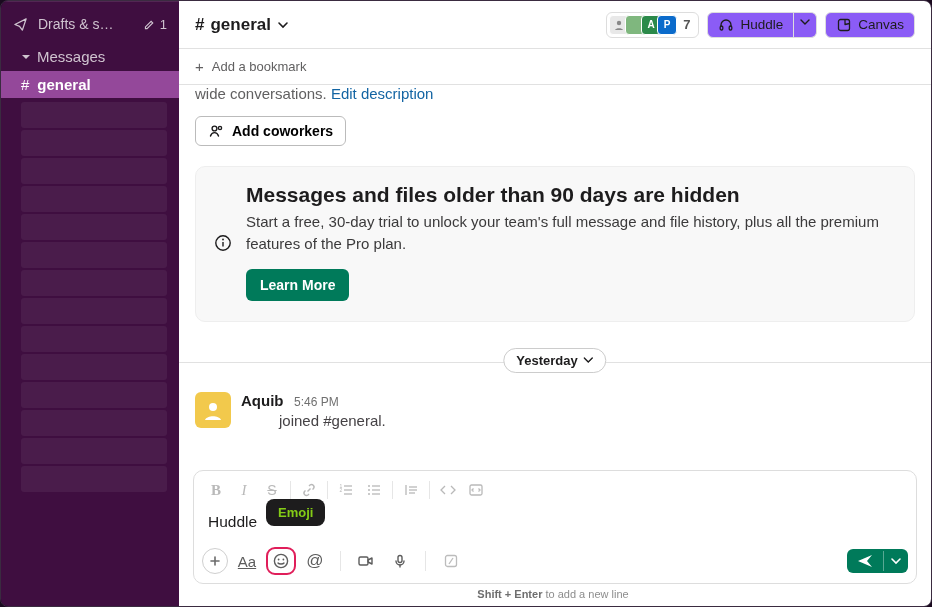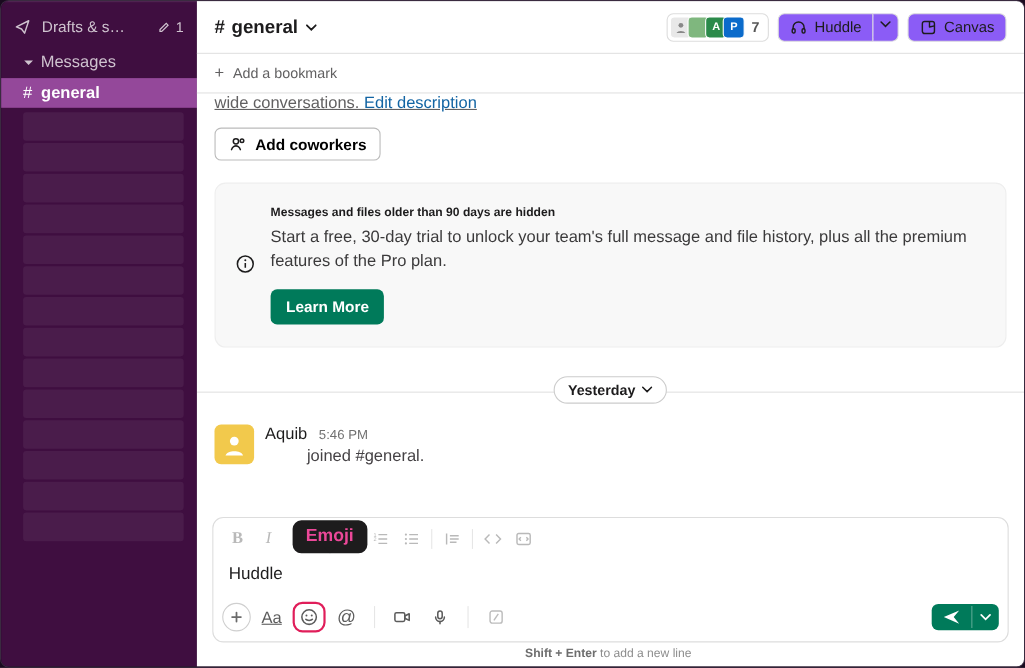--- a/index.html
+++ b/index.html
@@ -33,26 +33,26 @@
   .av-count{ margin-left:6px; color:#555; font-size:13px; font-weight:600;}
   .pill-btn { display:flex; gap:6px; border:1px solid #ddd; border-radius:6px; padding:4px 10px; font-size:13.5px; color:#1d1c1d; cursor:pointer; background:#8b5cf6;}
   .pill-btn.caret { padding:4px 6px; border-left:none; border-top-left-radius:0; border-bottom-left-radius:0;}
   .huddle-wrap{display:flex;}
   .huddle-wrap .pill-btn:first-child{border-top-right-radius:0;border-bottom-right-radius:0;}
 
   .bookmarks { height:36px; border-bottom:1px solid #e1e1e1; display:flex; align-items:center; padding:0 16px; color:#616061; font-size:13px; gap:8px; cursor:pointer;}
   .plus-thin{font-size:15px; line-height:1;}
 
   .scroll-area { flex:1; overflow:hidden; position:relative; padding:0 16px 0 16px;}
-  .desc-line { color:#616061; font-size:15px; padding-top:0;text-decoration:underline;}
+  .desc-line { color:#616061; font-size:15px; padding-top:0;}
   .desc-line a{ color:#1264A3; text-decoration:none; cursor:pointer;}
   .add-cow { margin-top:14px; border:1px solid #bbb; background:#fff; border-radius:6px; padding:6px 12px; font-weight:700; font-size:14px; display:inline-flex; align-items:center; gap:8px; cursor:pointer;}
 
   .notice { margin-top:20px; background:#f8f8f8; border:1px solid #eee; border-radius:10px; padding:16px 18px 20px 18px; display:flex; gap:14px;}
-  .notice .ntext strong{ font-weight:800; font-size:11px; color:#1d1c1d;}
+  .notice .ntext strong{ font-weight:800; font-size:21px; color:#1d1c1d;}
   .notice .ntext p{ color:#3b3a3b; font-size:15px; margin-top:4px; line-height:1.45;}
   .learn-btn{ margin-top:14px; background:#00754A; color:#fff; border:none; border-radius:6px; padding:8px 14px; font-weight:800; font-size:14px; cursor:pointer;}
   .learn-btn{ background:#007a5a;}
   .learn-btn{ background:#00754a;}
   .learn-btn{ background:#00704a;}
   .learn-btn{ background:#007a52;}
   .learn-btn{ background:#00734b;text-align:right;}
   .learn-btn{ background:#007a5a;}
   .learn-btn{ background:#007a5a;}
   .learn-btn{ background:#007a5a;}
@@ -60,21 +60,21 @@
   .learn-btn{ background:#00754a;}
   .learn-btn{ background:#007a5a;}
 
   .divider-row{ position:relative; margin-top:30px; height:20px;}
   .divider-line{ position:absolute; top:50%; left:-16px; right:-16px; height:1px; background:#e1e1e1;}
   .divider-pill{ position:absolute; left:50%; transform:translateX(-50%); top:-4px; background:#fff; border:1px solid #ccc; border-radius:24px; padding:4px 12px; font-size:13px; font-weight:600; color:#1d1c1d; display:flex; align-items:center; gap:6px; cursor:pointer;}
 
   .msg{ display:flex; gap:10px; margin-top:20px;}
   .msg .mavatar{ width:36px; height:36px; border-radius:6px; background:#f2c94c; display:flex; align-items:center; justify-content:center;}
   .msg .mavatar svg{ }
-  .msg .sender{ font-weight:400; font-size:15px; color:#1d1c1d;}
+  .msg .sender{ font-weight:700; font-size:15px; color:#1d1c1d;}
   .msg .time{ font-size:12px; color:#707070; margin-left:6px;}
   .msg .body{ font-size:15px; color:#454245; margin-top:2px;margin-left:38px;}
 
   
   .composer-wrap{ padding:0 14px 6px 14px; position:relative;}
   .composer{ border:1px solid #ddd; border-radius:10px; background:#fff; }
   .c-toolbar{ display:flex; align-items:center; gap:0; padding:6px 8px; border-bottom:none; color:#bfbfbf;}
   .tb-btn{ width:28px; height:26px; display:flex; align-items:center; justify-content:center; border-radius:4px; cursor:pointer; color:#b9b9b9;}
   .tb-sep{ width:1px; height:18px; background:#e6e6e6; margin:0 4px;}
   .c-input{ padding:4px 14px 10px 14px; font-size:15.5px; color:#1d1c1d;}
@@ -84,21 +84,21 @@
   .cb-btn{ width:30px; height:28px; display:flex; align-items:center; justify-content:center; color:#5c5c5c; border-radius:4px; cursor:pointer; position:relative;}
   .cb-sep{ width:1px; height:20px; background:#e6e6e6; margin:0 6px;}
   .emoji-hot{ border:2.5px solid #e01e5a; border-radius:9px; }
   .send-btn{ display:flex; align-items:center; background:#007a5a; border-radius:6px; overflow:hidden;}
   .send-main{ padding:5px 10px; color:#fff; display:flex; align-items:center; cursor:pointer;}
   .send-caret{ padding:5px 7px; border-left:1px solid rgba(255,255,255,0.35); color:#fff; cursor:pointer;}
   .hint{ text-align:center; font-size:11px; color:#8d8d8d; padding:4px 4px 0 0;}
   .hint b{ font-weight:700; color:#6e6e6e;}
 
   
-  .tooltip{ position:absolute; background:#1d1c1d; color:#ec4899; font-size:16px; font-weight:700; padding:6px 12px; border-radius:8px; bottom:72px; left:64px; white-space:nowrap;}
+  .tooltip{ position:absolute; background:#1d1c1d; color:#84cc16; font-size:13px; font-weight:700; padding:6px 12px; border-radius:8px; bottom:49px; left:64px; white-space:nowrap;}
   .tooltip:after{ content:""; position:absolute; left:50%; transform:translateX(-50%); bottom:-5px; border:5px solid transparent; border-top-color:#1d1c1d;}
 
   
   svg{display:block;}
 </style>
 </head>
 <body>
 
 <div class="app">
 

